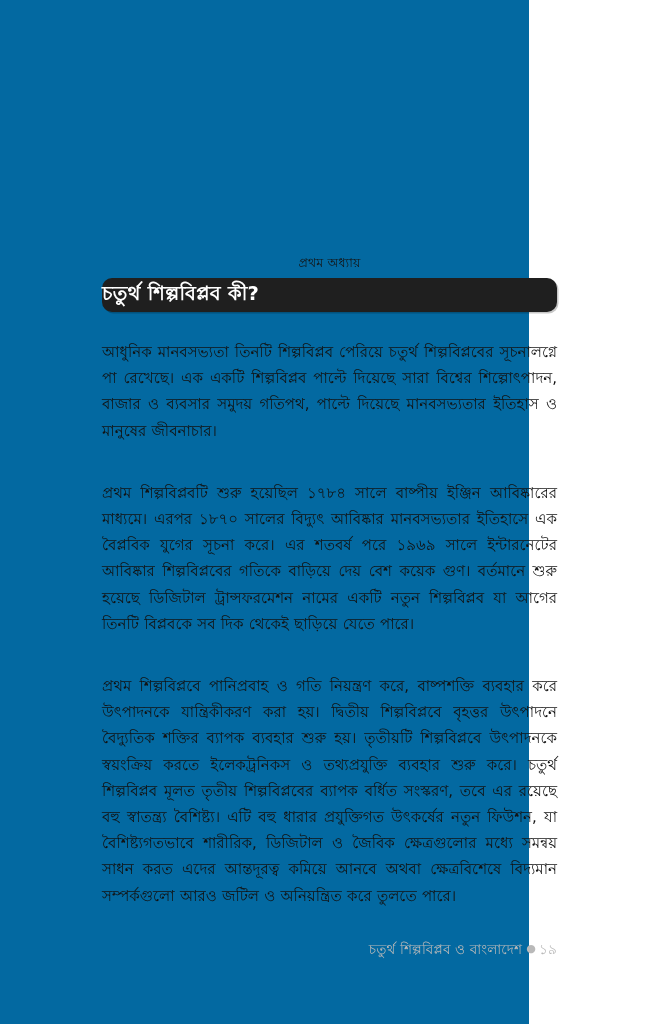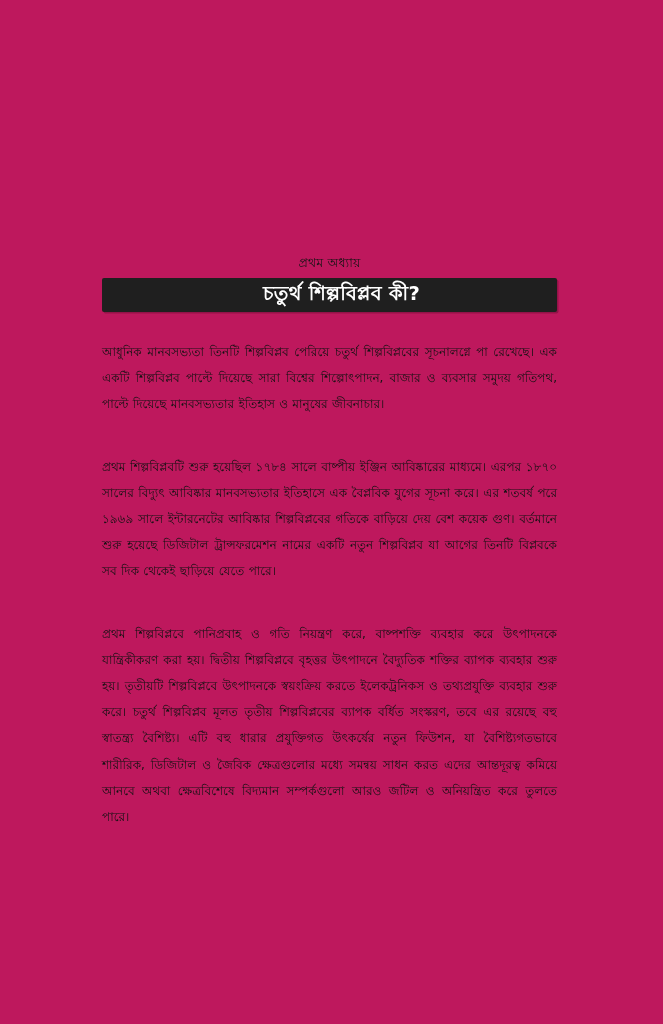--- a/index.html
+++ b/index.html
@@ -12,23 +12,23 @@
     background: #ffffff;
     font-family: "Liberation Serif", "DejaVu Serif", serif;
     overflow: hidden;
     position: relative;
   }
 
   .page {
     position: absolute;
     left: 0;
     top: 0;
-    width: 663px;
+    width: 529px;
     height: 1024px;
-    background: #be185d;
+    background: #0369a1;
   }
 
   .content-column {
     position: absolute;
     left: 102px;
     top: 255px;
     width: 455px;
   }
 
   .chapter-label {
@@ -36,44 +36,42 @@
     font-size: 12.5px;
     color: #141414;
     letter-spacing: 0.2px;
     line-height: 1.2;
     margin: 0 0 8px 0;
     font-family: "DejaVu Sans", "Liberation Sans", sans-serif;
   }
 
   .chapter-title-bar {
     background: #1f1f1f;
-    border-radius: 2px;
+    border-radius: 10px;
     height: 34px;
     display: flex;
     align-items: center;
-    justify-content: center;
     margin: 0 0 0 0;
     box-shadow: 1.5px 1.5px 0 rgba(0,0,0,0.22);
-    padding-left: 24px;
   }
 
   .chapter-title-bar .title-text {
     color: #ffffff;
     font-size: 19.5px;
     font-weight: bold;
     line-height: 1;
     letter-spacing: 0.3px;
     font-family: "DejaVu Sans", "Liberation Sans", sans-serif;
     position: relative;
     top: -1px;
   }
 
   .body-para {
     margin: 0;
-    font-size: 12px;
+    font-size: 15px;
     line-height: 26.2px;
     color: #121212;
     text-align: justify;
     text-justify: inter-word;
     font-family: "DejaVu Sans", "Liberation Sans", sans-serif;
     word-spacing: 0.5px;
   }
 
   .para-gap-first { margin-top: 27px; }
   .para-gap      { margin-top: 36px; }
@@ -114,14 +112,17 @@
     </div>
 
     <p class="body-para para-gap-first">আধুনিক মানবসভ্যতা তিনটি শিল্পবিপ্লব পেরিয়ে চতুর্থ শিল্পবিপ্লবের সূচনালগ্নে পা রেখেছে। এক একটি শিল্পবিপ্লব পাল্টে দিয়েছে সারা বিশ্বের শিল্পোৎপাদন, বাজার ও ব্যবসার সমুদয় গতিপথ, পাল্টে দিয়েছে মানবসভ্যতার ইতিহাস ও মানুষের জীবনাচার।</p>
 
     <p class="body-para para-gap">প্রথম শিল্পবিপ্লবটি শুরু হয়েছিল ১৭৮৪ সালে বাষ্পীয় ইঞ্জিন আবিষ্কারের মাধ্যমে। এরপর ১৮৭০ সালের বিদ্যুৎ আবিষ্কার মানবসভ্যতার ইতিহাসে এক বৈপ্লবিক যুগের সূচনা করে। এর শতবর্ষ পরে ১৯৬৯ সালে ইন্টারনেটের আবিষ্কার শিল্পবিপ্লবের গতিকে বাড়িয়ে দেয় বেশ কয়েক গুণ। বর্তমানে শুরু হয়েছে ডিজিটাল ট্রান্সফরমেশন নামের একটি নতুন শিল্পবিপ্লব যা আগের তিনটি বিপ্লবকে সব দিক থেকেই ছাড়িয়ে যেতে পারে।</p>
 
     <p class="body-para para-gap">প্রথম শিল্পবিপ্লবে পানিপ্রবাহ ও গতি নিয়ন্ত্রণ করে, বাষ্পশক্তি ব্যবহার করে উৎপাদনকে যান্ত্রিকীকরণ করা হয়। দ্বিতীয় শিল্পবিপ্লবে বৃহত্তর উৎপাদনে বৈদ্যুতিক শক্তির ব্যাপক ব্যবহার শুরু হয়। তৃতীয়টি শিল্পবিপ্লবে উৎপাদনকে স্বয়ংক্রিয় করতে ইলেকট্রনিকস ও তথ্যপ্রযুক্তি ব্যবহার শুরু করে। চতুর্থ শিল্পবিপ্লব মূলত তৃতীয় শিল্পবিপ্লবের ব্যাপক বর্ধিত সংস্করণ, তবে এর রয়েছে বহু স্বাতন্ত্র্য বৈশিষ্ট্য। এটি বহু ধারার প্রযুক্তিগত উৎকর্ষের নতুন ফিউশন, যা বৈশিষ্ট্যগতভাবে শারীরিক, ডিজিটাল ও জৈবিক ক্ষেত্রগুলোর মধ্যে সমন্বয় সাধন করত এদের আন্তদূরত্ব কমিয়ে আনবে অথবা ক্ষেত্রবিশেষে বিদ্যমান সম্পর্কগুলো আরও জটিল ও অনিয়ন্ত্রিত করে তুলতে পারে।</p>
 
   </div>
 
+  <div class="footer">
+    <span>চতুর্থ শিল্পবিপ্লব ও বাংলাদেশ</span><span class="dot">●</span><span class="page-no">১৯</span>
+  </div>
 
 </div>
 
 </body></html>

